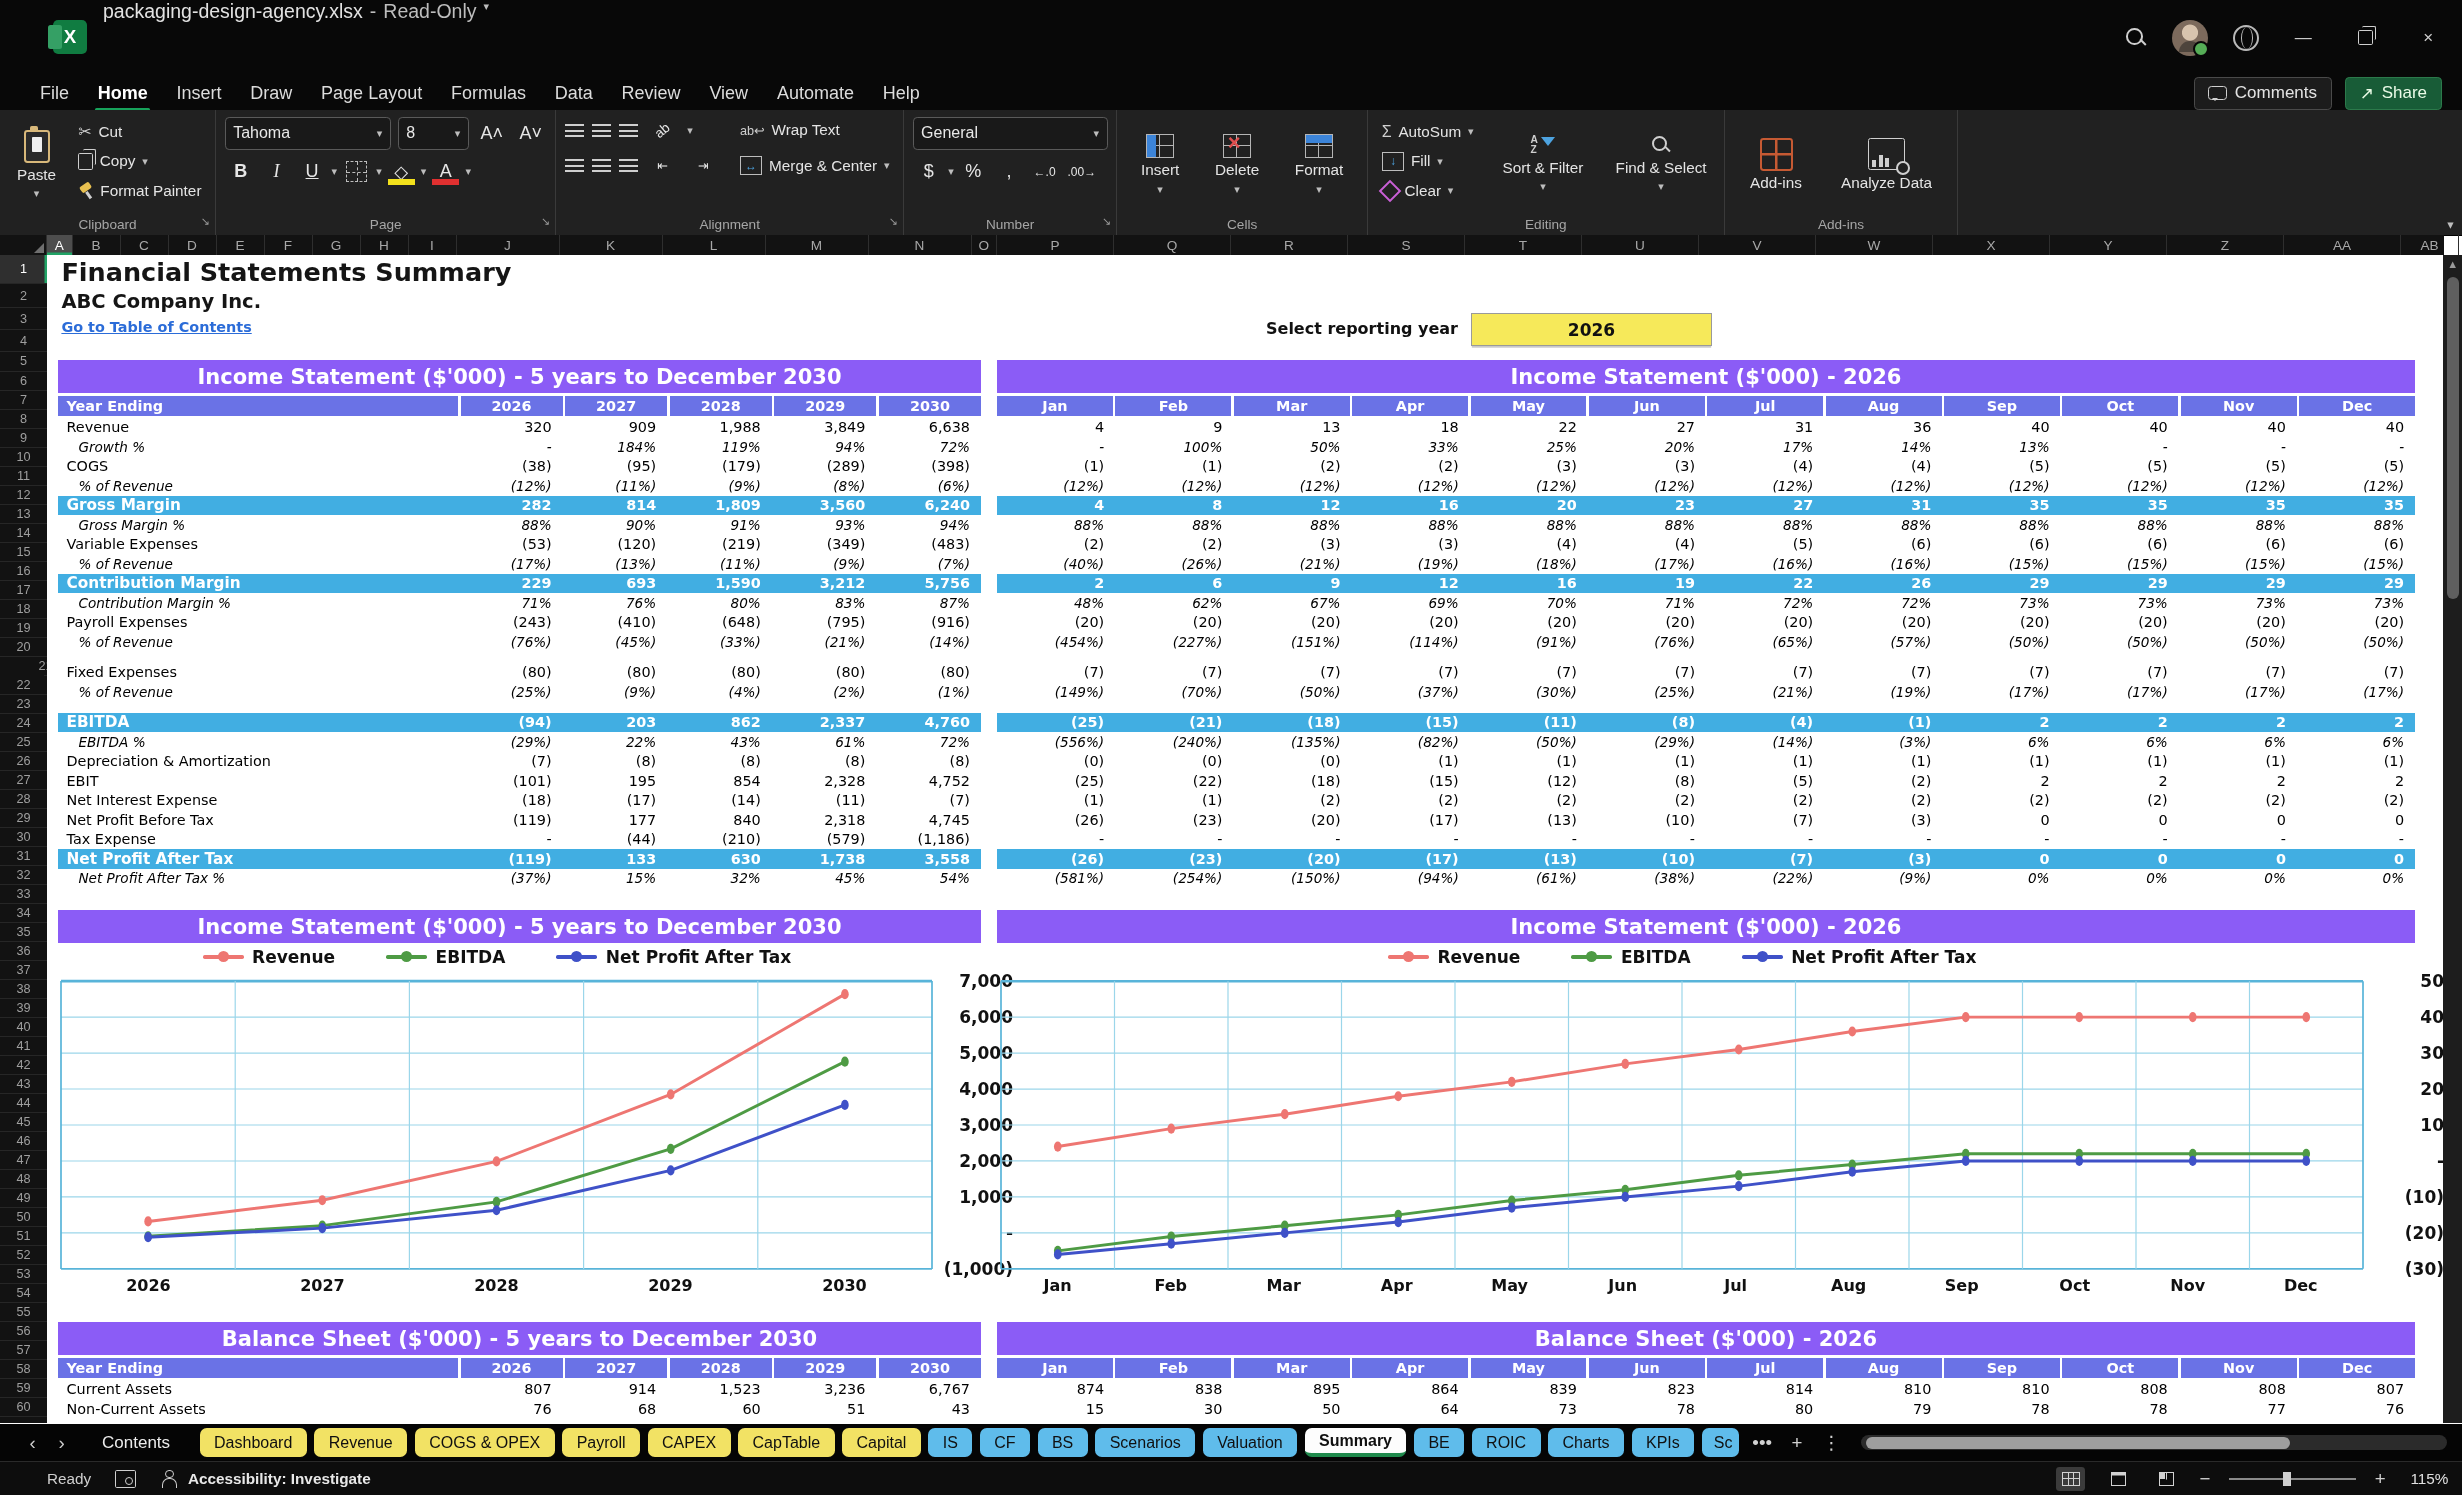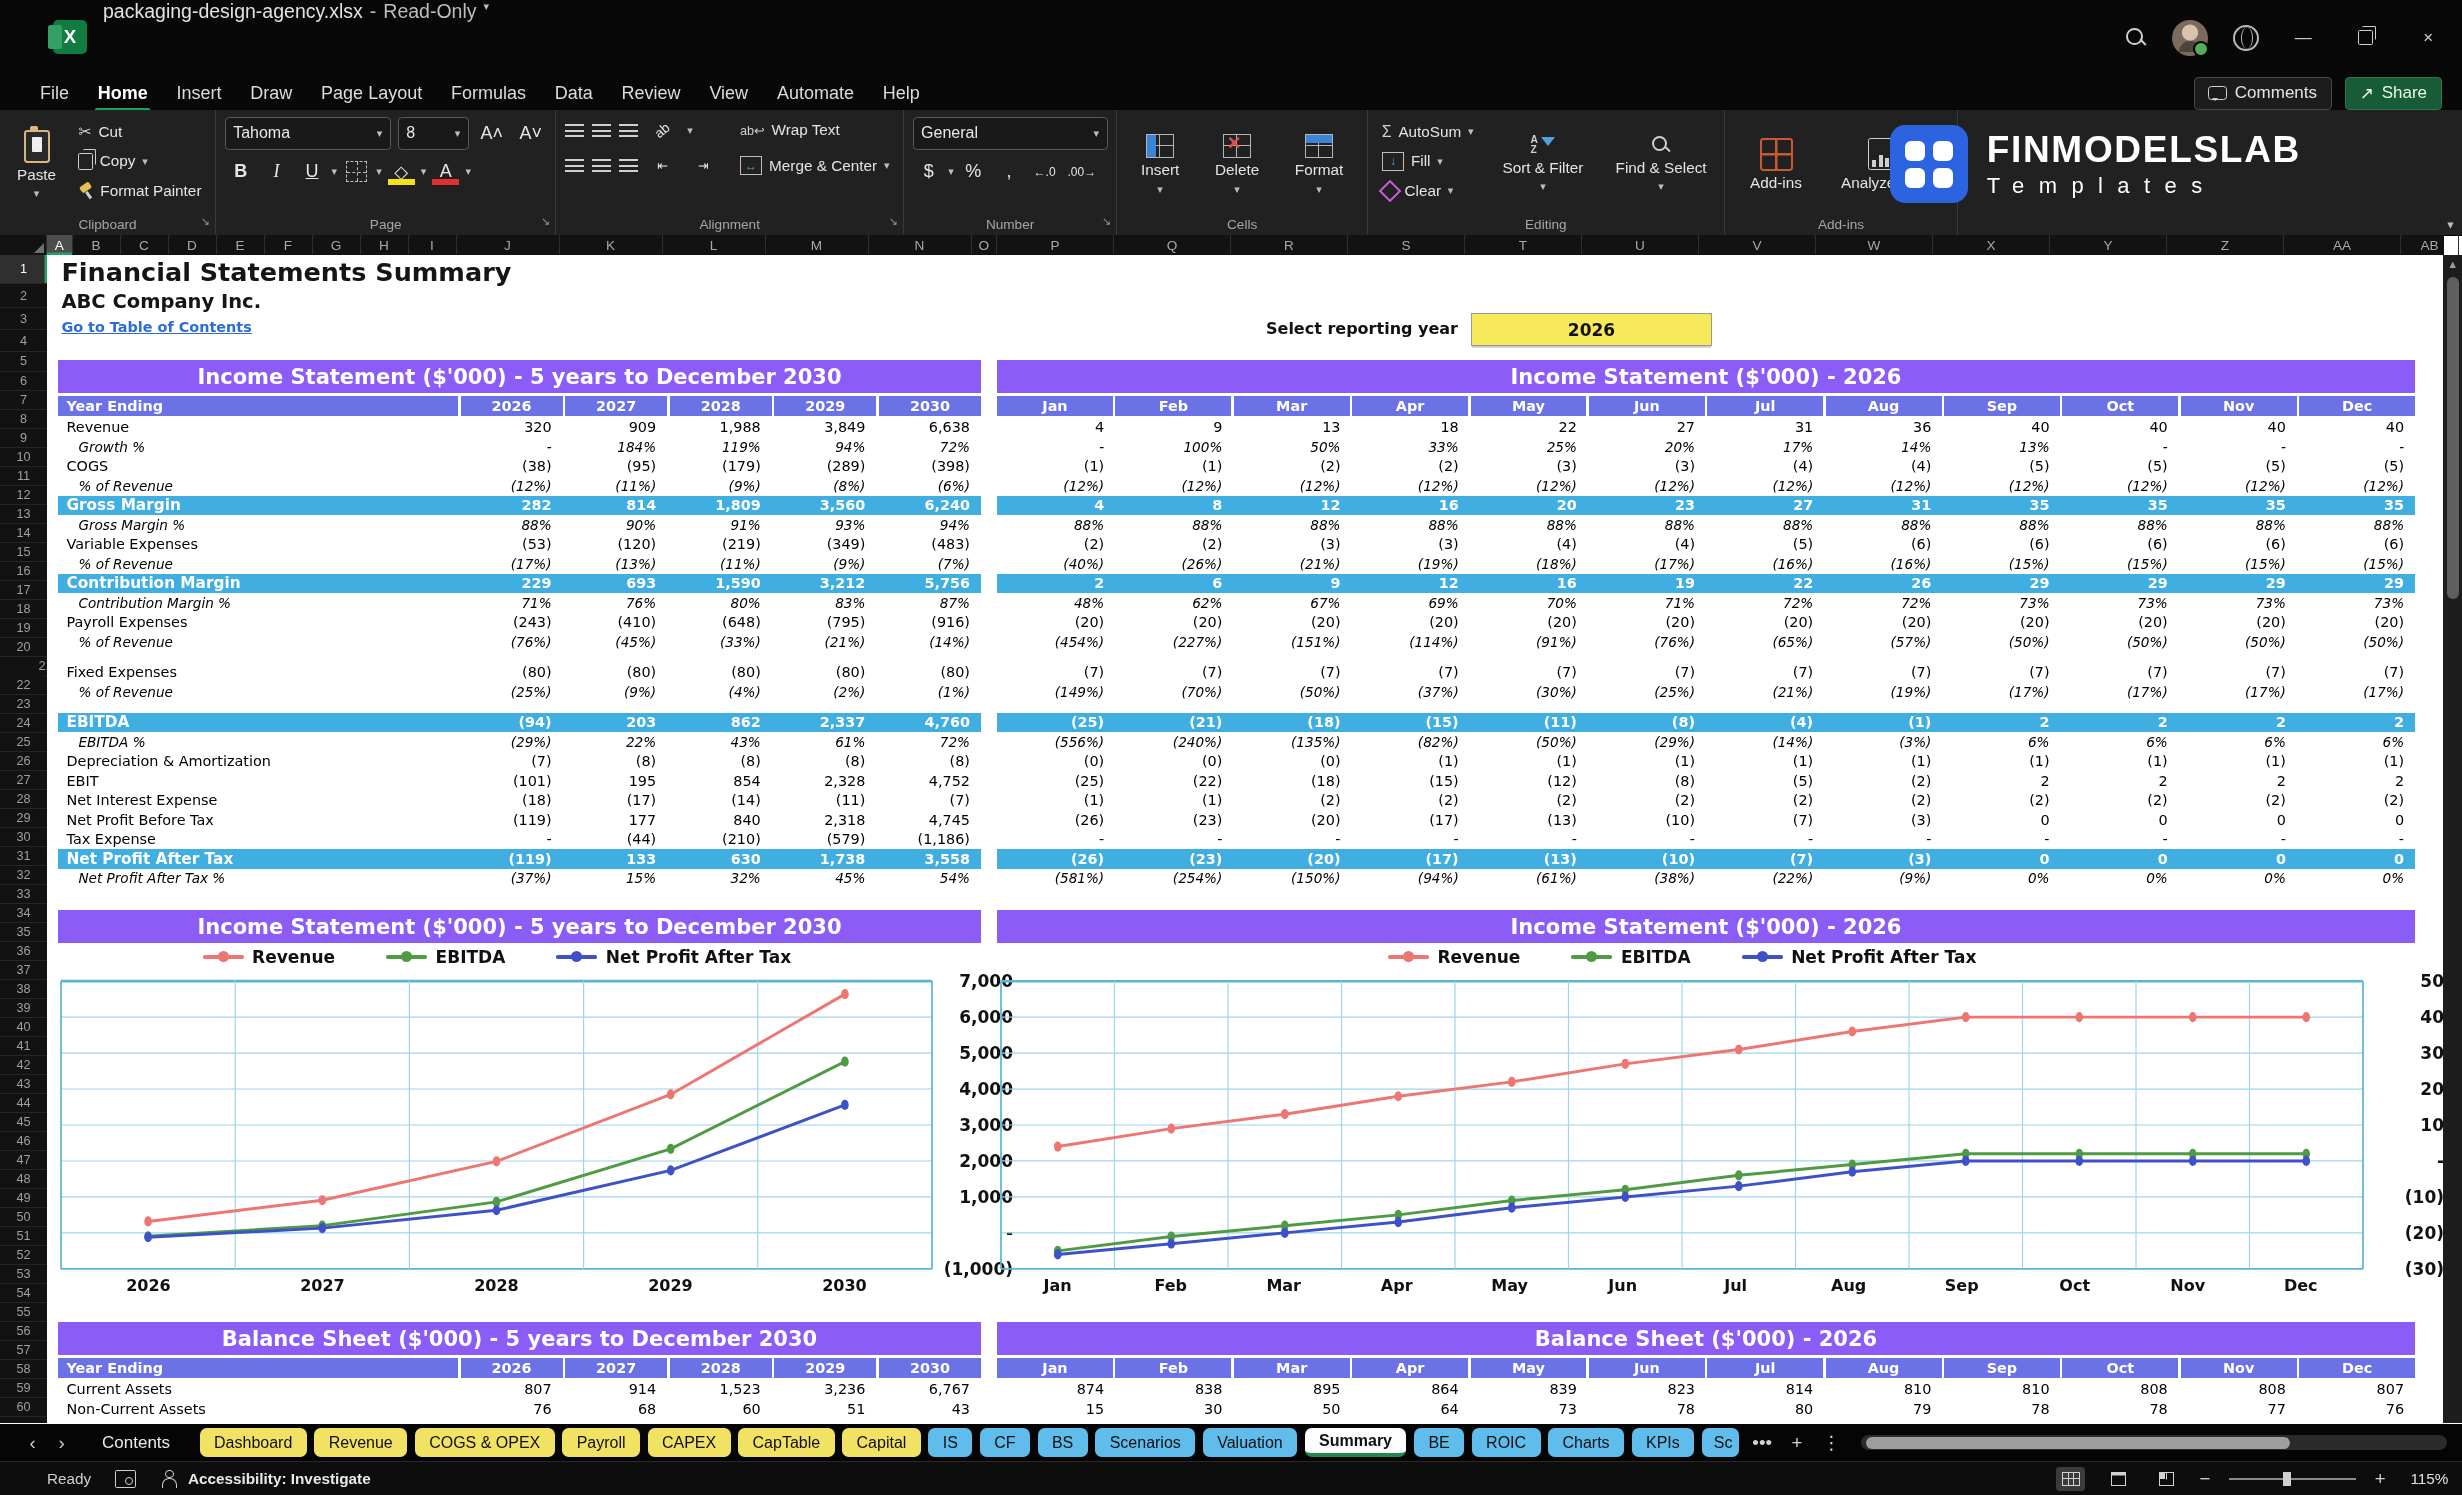--- a/index.html
+++ b/index.html
@@ -406,32 +406,20 @@
                 <i style="height:12px"></i>
                 <i style="height:9.3px"></i>
               </span>
               <span class="twoline">Analyze Data</span>
             </div>
         </div>
         <div class="rg-label"><span>Add-ins</span></div>
       </div>
     </div>
 
-    <div class="brand">
-      <div class="brand-ic">
-          <span></span>
-          <span></span>
-          <span></span>
-          <span></span>
-        </div>
-      <div class="brand-tx">
-        <div class="brand-l1">FINMODELSLAB</div>
-        <div class="brand-l2">Templates</div>
-      </div>
-    </div>
     <span class="rib-collapse">▾</span>
   </div>
 
   <div class="colheaders" id="colheaders">
       <div class="ch-cell corner" style="width: 47px;"></div>
       <div class="ch-cell hl" style="width: 25.5px;">A</div>
       <div class="ch-cell" style="width: 48px;">B</div>
       <div class="ch-cell" style="width: 48px;">C</div>
       <div class="ch-cell" style="width: 48px;">D</div>
       <div class="ch-cell" style="width: 48px;">E</div>

